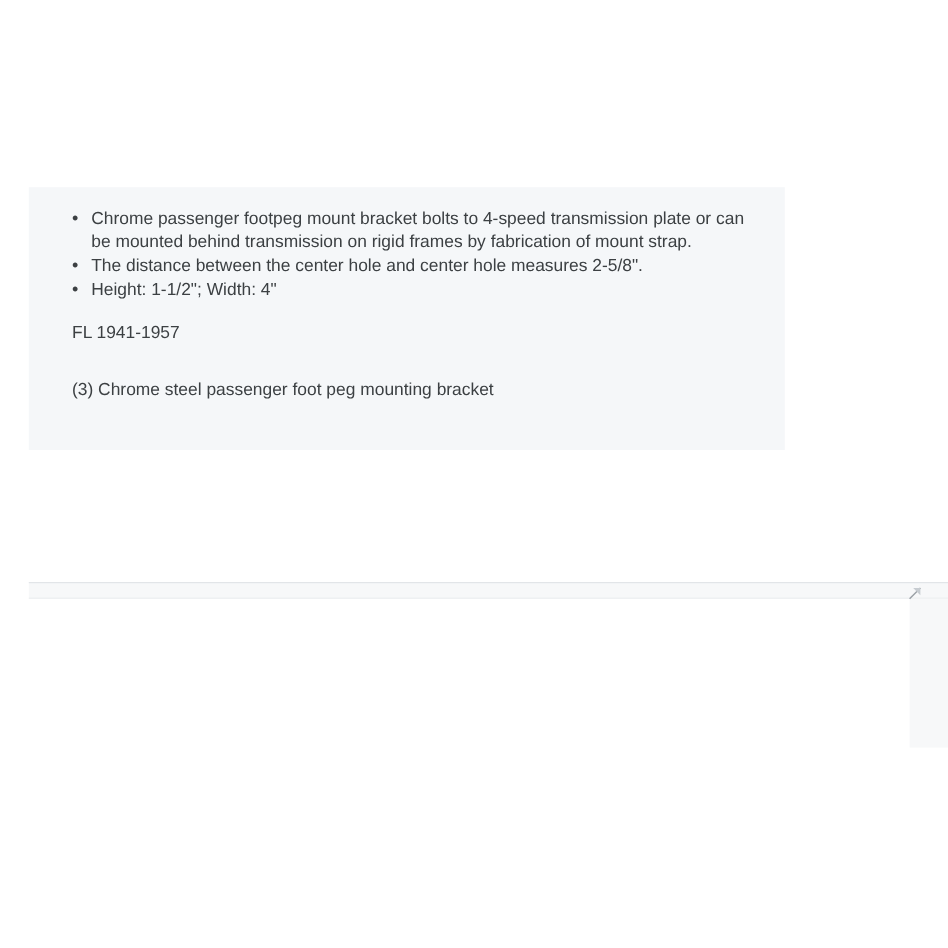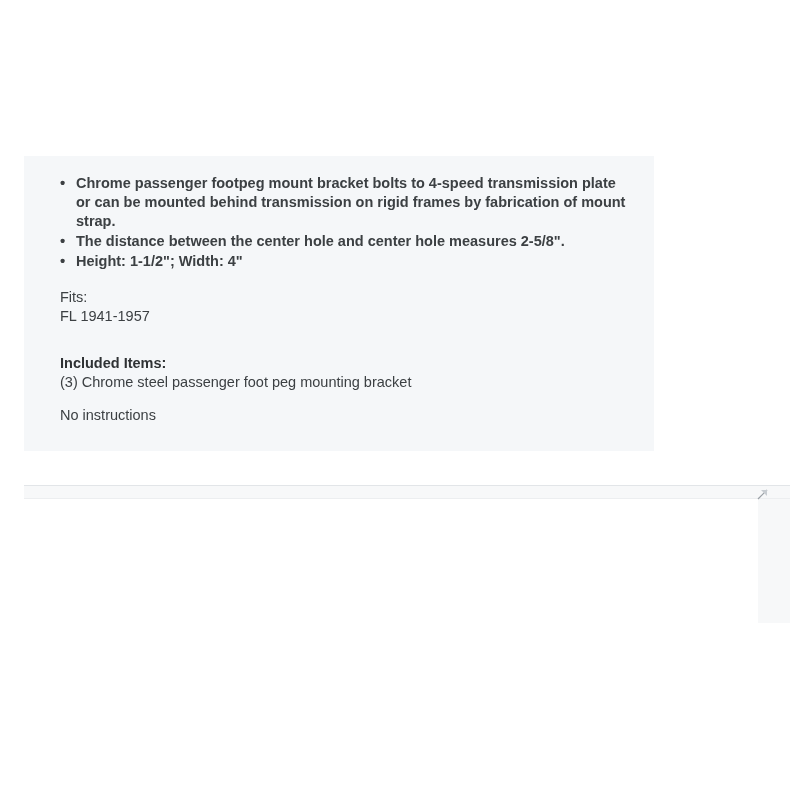--- a/index.html
+++ b/index.html
@@ -32,21 +32,20 @@
     padding: 0 26px 0 52px;
     list-style: none;
   }
   .bullet-list li {
     position: relative;
     font-size: 14.5px;
     line-height: 19px;
     color: #3c4043;
     margin: 0 0 1px 0;
     padding: 0;
-    font-weight: bold;
   }
   .bullet-list li::before {
     content: "\2022";
     position: absolute;
     left: -16px;
     top: -1px;
     font-size: 15px;
     color: #3c4043;
   }
 
@@ -111,34 +110,31 @@
 
   <ul class="bullet-list">
     <li>Chrome passenger footpeg mount bracket bolts to 4-speed transmission plate or can be mounted behind transmission on rigid frames by fabrication of mount strap.</li>
     <li>The distance between the center hole and center hole measures 2-5/8".</li>
     <li>Height: 1-1/2"; Width: 4"</li>
   </ul>
 
   <div class="gap-sm"></div>
 
   <div class="plain-block">
-    <div>Fits:</div>
     <div>FL 1941-1957</div>
   </div>
 
   <div class="gap-md"></div>
 
   <div class="plain-block">
-    <div class="bold-head">Included Items:</div>
     <div>(3) Chrome steel passenger foot peg mounting bracket</div>
   </div>
 
   <div class="gap-xs"></div>
 
-  <div class="plain-block">No instructions</div>
 
 </div>
 
 <div class="lower-region">
   <div class="top-bar"></div>
   <div class="right-rail"></div>
   <div class="corner-mark">
     <svg width="12" height="12" viewBox="0 0 12 12" aria-hidden="true">
       <path d="M11 1 L2 10" stroke="#9aa0a6" stroke-width="1.2" fill="none"></path>
       <path d="M11 1 L11 7 L5 1 Z" fill="#c7ccd1"></path>

